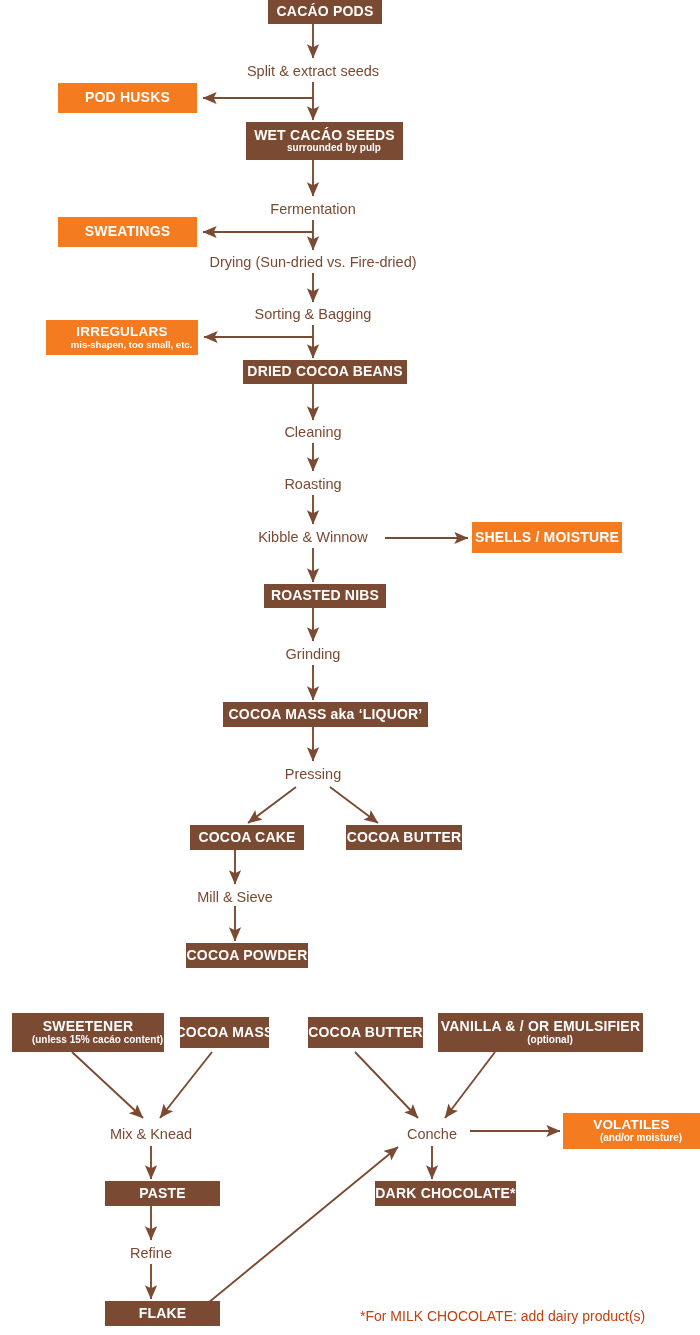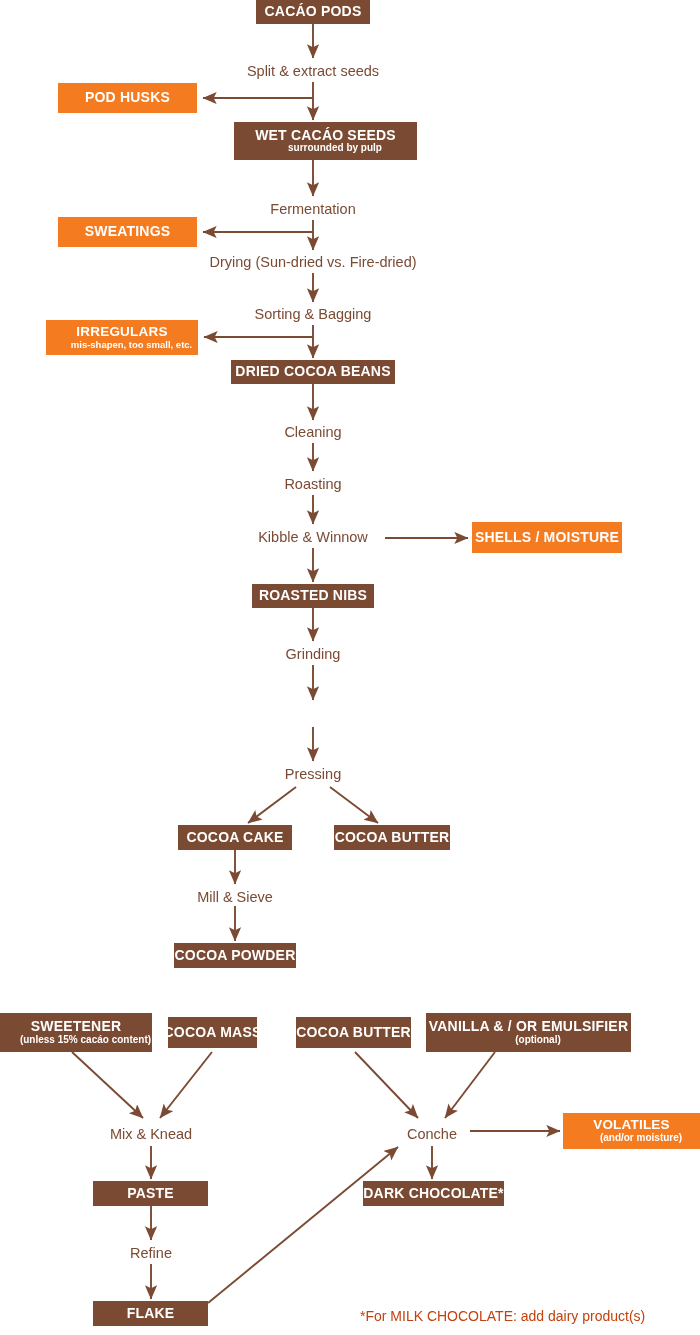--- a/index.html
+++ b/index.html
@@ -32,21 +32,21 @@
     flex-direction: column;
     align-items: center;
     justify-content: center;
     text-align: center;
     line-height: 1.02;
   }
   .node.box {
     color: #ffffff;
     padding: 4px 10px 5px 10px;
   }
-  .node.brown  { background: #7b4a33; }
+  .node.brown  { background: #7b4a33; margin-left: 12px; }
   .node.orange { background: #f47b20; }
   .node .t1 {
     font-weight: bold;
     letter-spacing: 0.2px;
     white-space: nowrap;
   }
   .node .t2 {
     font-weight: bold;
     white-space: nowrap;
     margin-top: 1px;
@@ -116,21 +116,21 @@
   </div>
 
   <div class="node proc" style="left:223px; top:60px; width:180px; height:22px; font-size:14.5px;">
     <span>Split &amp; extract seeds</span>
   </div>
 
   <div class="node box orange" style="left:58px; top:83px; width:139px; height:30px; font-size:14px;">
     <span class="t1">POD HUSKS</span>
   </div>
 
-  <div class="node box brown" style="left:234px; top:122px; width:183px; height:38px; font-size:14px;">
+  <div class="node box brown" style="left:234px; top:122px; width:157px; height:38px; font-size:14px;">
     <span class="t1">WET CACÁO SEEDS</span>
     <span class="t2" style="font-size:10px;">surrounded by pulp</span>
   </div>
 
   <div class="node proc" style="left:253px; top:198px; width:120px; height:22px; font-size:14.5px;">
     <span>Fermentation</span>
   </div>
 
   <div class="node box orange" style="left:58px; top:217px; width:139px; height:30px; font-size:14px;">
     <span class="t1">SWEATINGS</span>
@@ -170,20 +170,23 @@
   </div>
 
   <div class="node box brown" style="left:252px; top:584px; width:122px; height:24px; font-size:14px;">
     <span class="t1">ROASTED NIBS</span>
   </div>
 
   <div class="node proc" style="left:265px; top:643px; width:96px; height:22px; font-size:14.5px;">
     <span>Grinding</span>
   </div>
 
+  <div class="node box brown" style="left:211px; top:702px; width:205px; height:25px; font-size:14px;">
+    <span class="t1">COCOA MASS aka ‘LIQUOR’</span>
+  </div>
 
   <div class="node proc" style="left:265px; top:763px; width:96px; height:22px; font-size:14.5px;">
     <span>Pressing</span>
   </div>
 
   <div class="node box brown" style="left:178px; top:825px; width:114px; height:25px; font-size:14px;">
     <span class="t1">COCOA CAKE</span>
   </div>
 
   <div class="node box brown" style="left:334px; top:825px; width:116px; height:25px; font-size:14px;">

